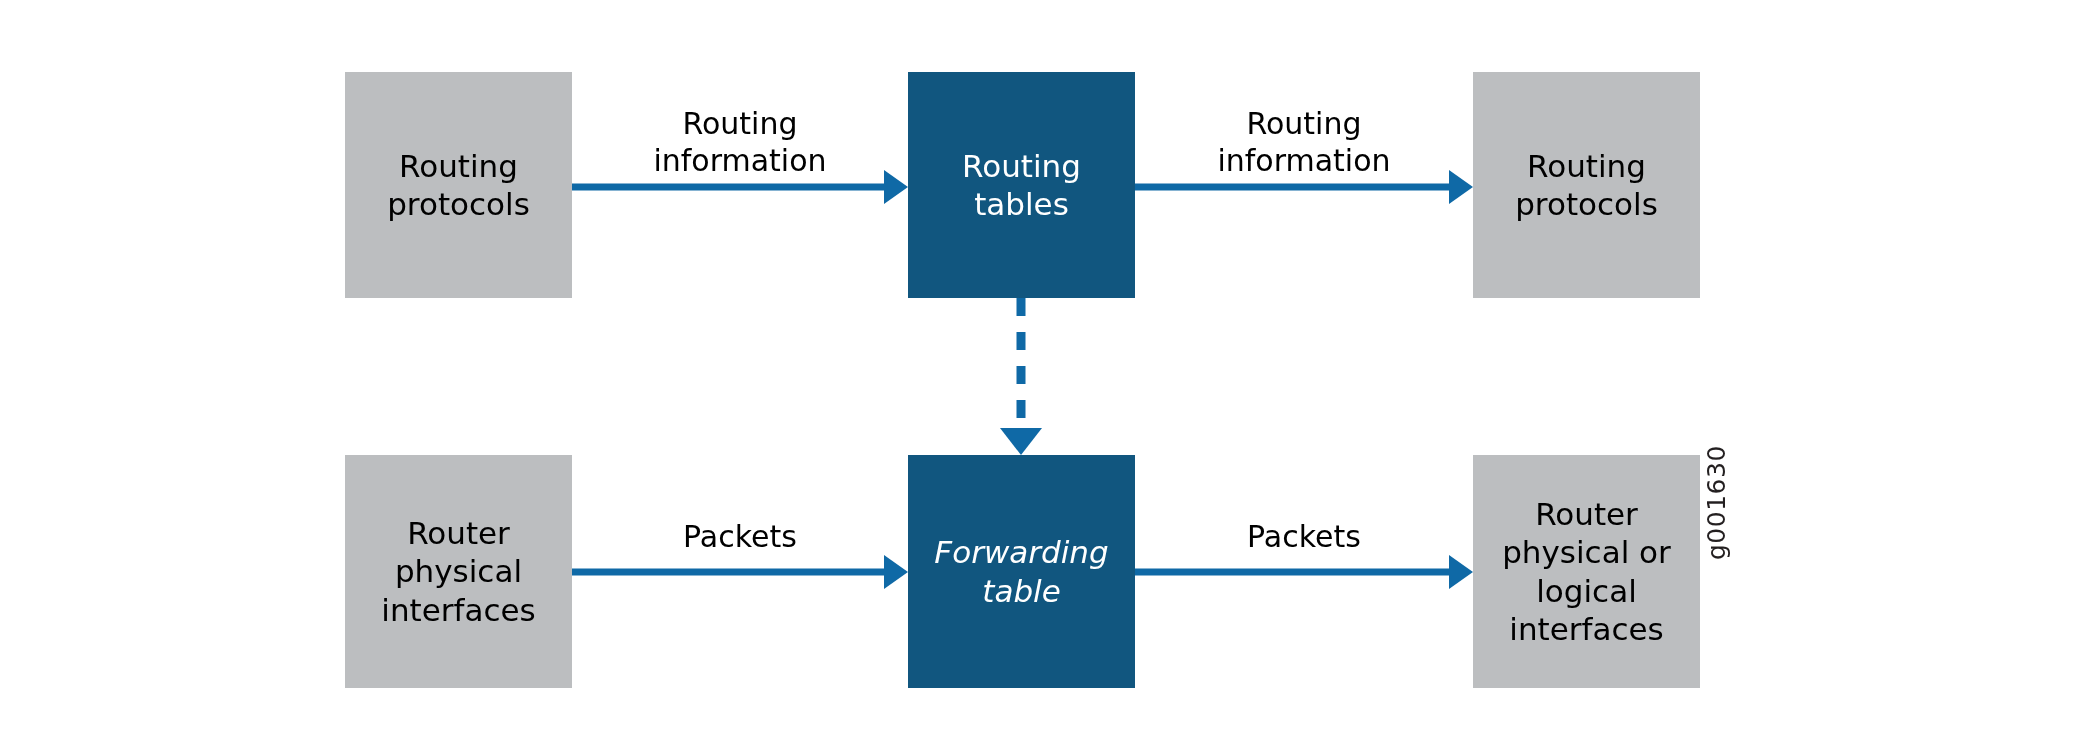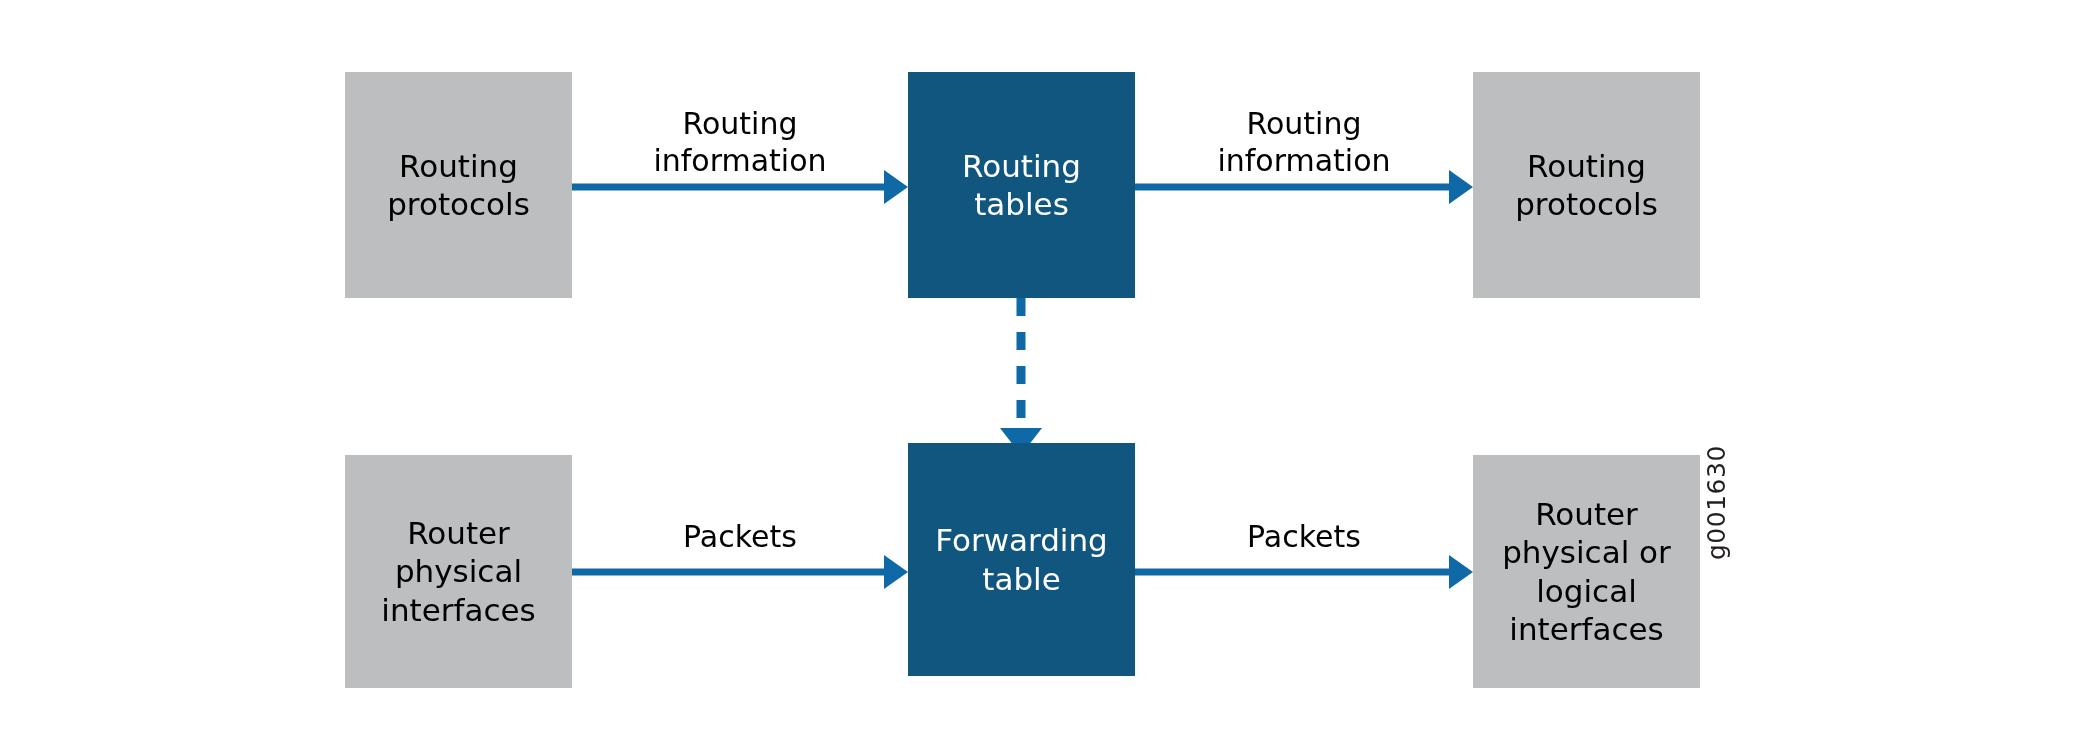--- a/index.html
+++ b/index.html
@@ -45,21 +45,21 @@
     color: #ffffff;
     font-size: 31px;
     font-weight: 400;
   }
 
   
   #node-routing-protocols-in   { left: 345px;  top: 72px;  width: 227px; height: 226px; }
   #node-routing-tables         { left: 908px;  top: 72px;  width: 227px; height: 226px; }
   #node-routing-protocols-out  { left: 1473px; top: 72px;  width: 227px; height: 226px; }
   #node-router-interfaces-in   { left: 345px;  top: 455px; width: 227px; height: 233px; }
-  #node-forwarding-table       { left: 908px;  top: 443px; width: 227px; height: 233px; }
+  #node-forwarding-table       { left: 908px;  top: 455px; width: 227px; height: 233px; font-style: italic; }
   #node-router-interfaces-out  { left: 1473px; top: 455px; width: 227px; height: 233px; }
 
   
   #arrow-layer {
     position: absolute;
     left: 0;
     top: 0;
     width: 2100px;
     height: 750px;
     pointer-events: none;

